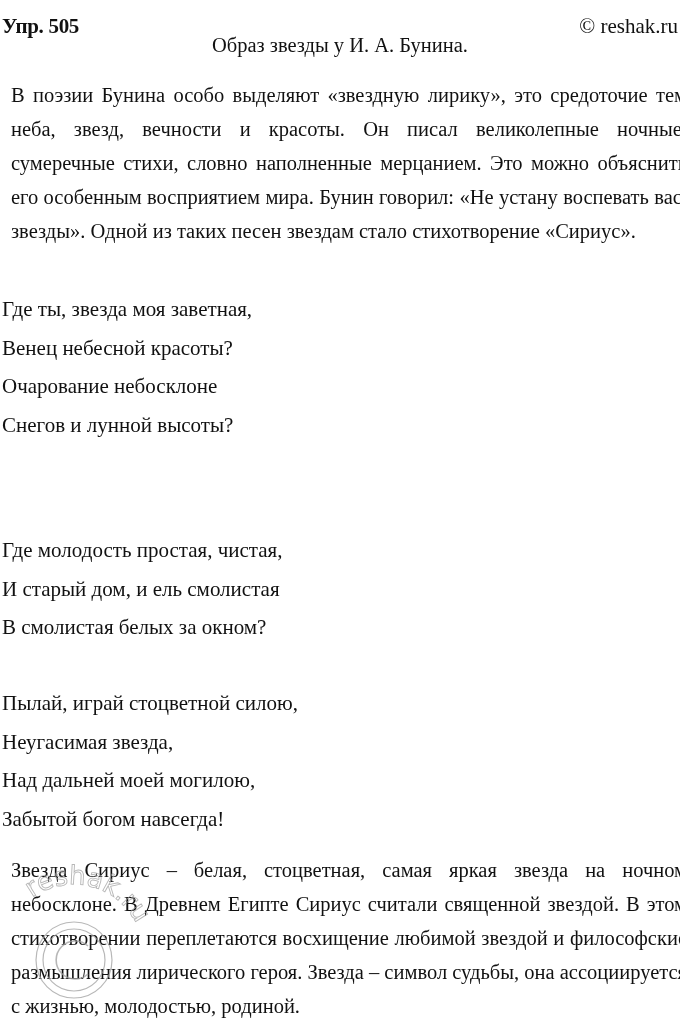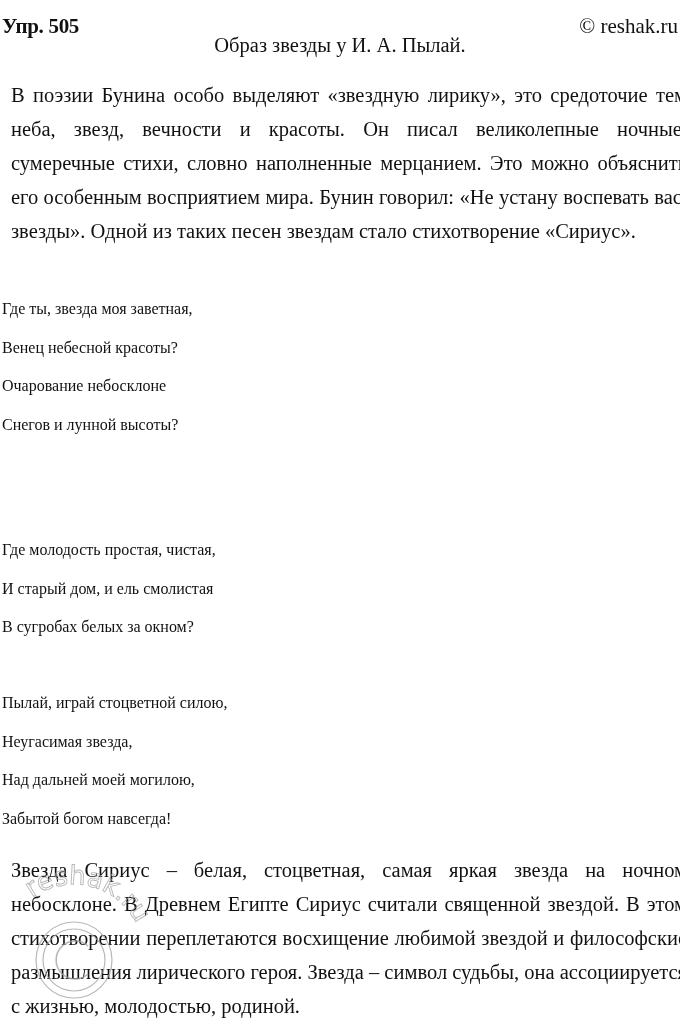--- a/index.html
+++ b/index.html
@@ -54,21 +54,21 @@
       text-align: justify;
       text-align-last: left;
       margin: 9px;
     }
     .para1 { top: 69px; }
     .para2 { top: 844px; }
     .stanza {
       position: absolute;
       left: 2px;
       width: 676px;
-      font-size: 16px;
+      font-size: 21px;
       line-height: 38.5px;
     }
     .stanza1 { top: 290px; }
     .stanza2 { top: 487px; margin-top: 44px; }
     .stanza3 { top: 684px; }
     .line { display: block; white-space: nowrap; }
     .watermark {
       position: absolute;
       left: 22px;
       top: 858px;
@@ -78,35 +78,35 @@
     }
   </style>
 </head>
 <body>
 
 <div class="header">
   <span class="ex-num">Упр. 505</span>
   <span class="copyright">© reshak.ru</span>
 </div>
 
-<div class="title">Образ звезды у И. А. Пылай.</div>
+<div class="title">Образ звезды у И. А. Бунина.</div>
 
 <p class="para para1">В поэзии Бунина особо выделяют «звездную лирику», это средоточие тем неба, звезд, вечности и красоты. Он писал великолепные ночные, сумеречные стихи, словно наполненные мерцанием. Это можно объяснить его особенным восприятием мира. Бунин говорил: «Не устану воспевать вас, звезды». Одной из таких песен звездам стало стихотворение «Сириус».</p>
 
 <div class="stanza stanza1">
   <span class="line">Где ты, звезда моя заветная,</span>
   <span class="line">Венец небесной красоты?</span>
   <span class="line">Очарование небосклоне</span>
   <span class="line">Снегов и лунной высоты?</span>
 </div>
 
 <div class="stanza stanza2">
   <span class="line">Где молодость простая, чистая,</span>
   <span class="line">И старый дом, и ель смолистая</span>
-  <span class="line">В сугробах белых за окном?</span>
+  <span class="line">В смолистая белых за окном?</span>
 </div>
 
 <div class="stanza stanza3">
   <span class="line">Пылай, играй стоцветной силою,</span>
   <span class="line">Неугасимая звезда,</span>
   <span class="line">Над дальней моей могилою,</span>
   <span class="line">Забытой богом навсегда!</span>
 </div>
 
 <p class="para para2">Звезда Сириус – белая, стоцветная, самая яркая звезда на ночном небосклоне. В Древнем Египте Сириус считали священной звездой. В этом стихотворении переплетаются восхищение любимой звездой и философские размышления лирического героя. Звезда – символ судьбы, она ассоциируется с жизнью, молодостью, родиной.</p>

